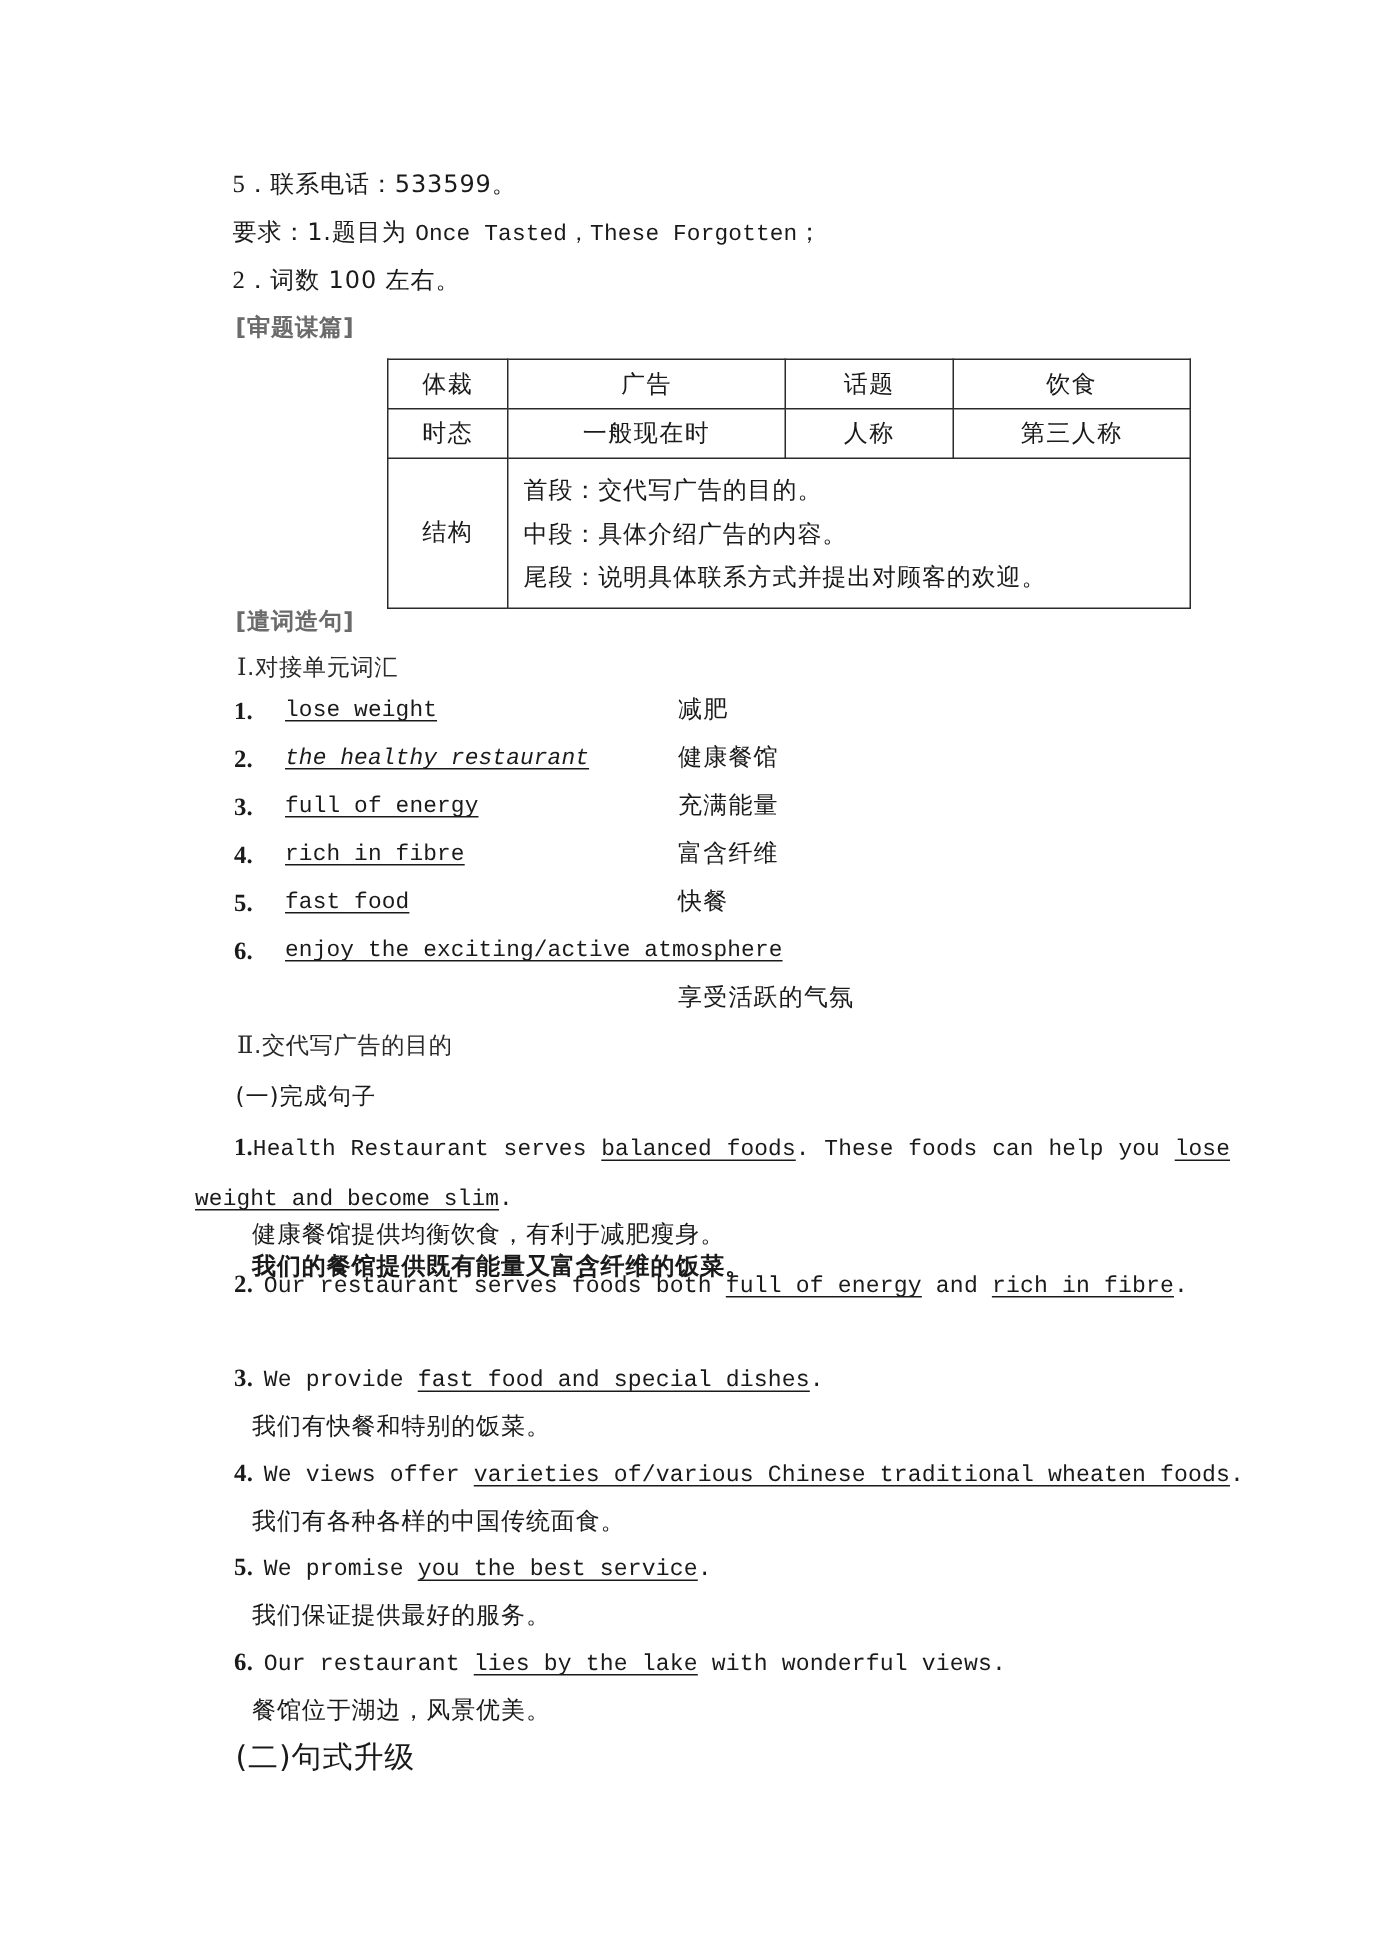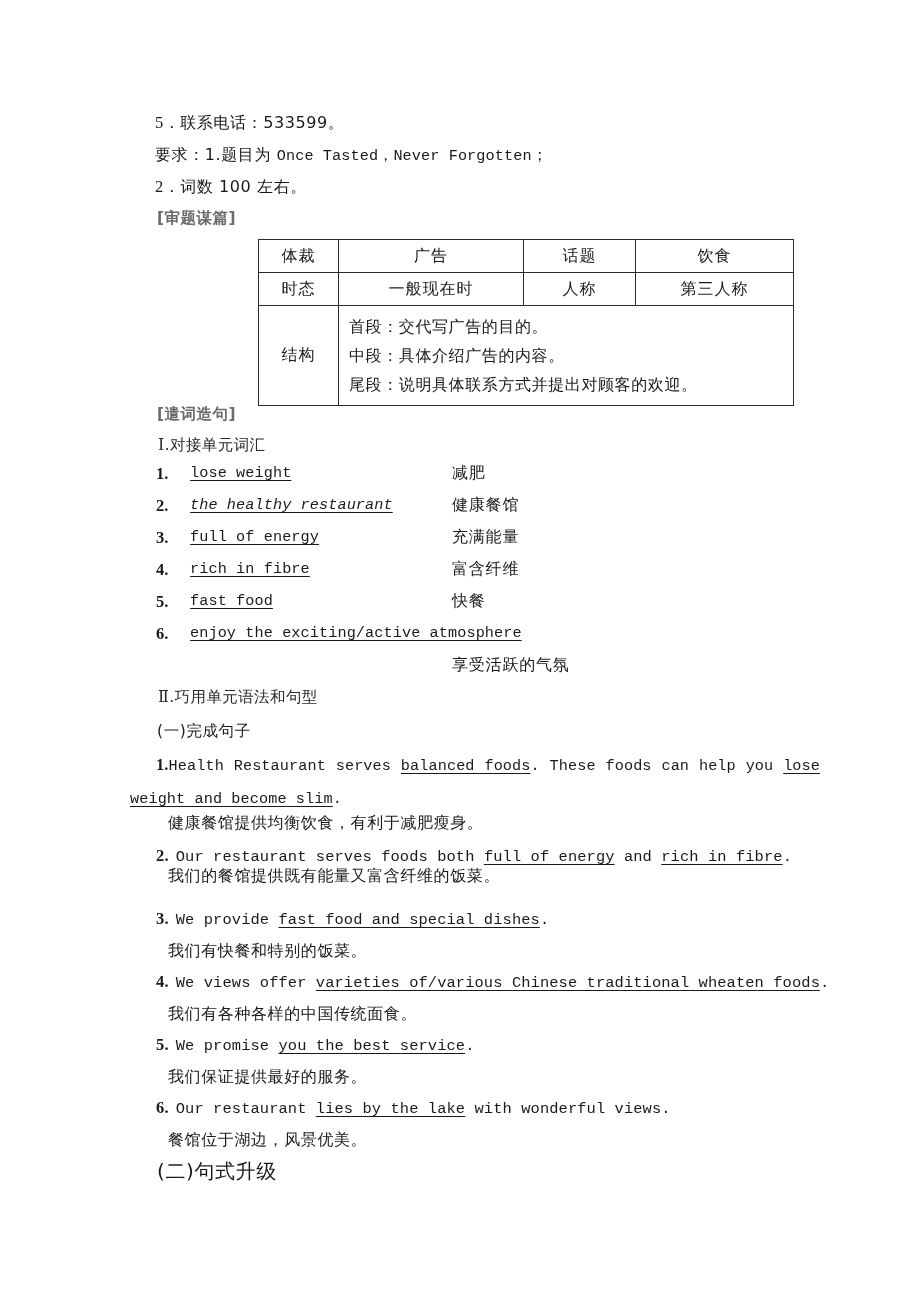--- a/index.html
+++ b/index.html
@@ -172,21 +172,21 @@
 </head>
 <body>
 
 <div class="page">
 
   <div class="line mix" style="left:155px; top:111px;">
     <span class="num">5．</span><span class="cn">联系电话：533599。</span>
   </div>
 
   <div class="line mix" style="left:155px; top:143px;">
-    <span class="cn">要求：1.题目为 </span><span class="en">Once Tasted，Never Forgotten</span><span class="cn">；</span>
+    <span class="cn">要求：1.题目为 </span><span class="en">Once Tasted，These Forgotten</span><span class="cn">；</span>
   </div>
 
   <div class="line mix" style="left:155px; top:175px;">
     <span class="num">2．</span><span class="cn">词数 100 左右。</span>
   </div>
 
   <div class="bracket-head" style="left:157px; top:208px;">[审题谋篇]</div>
 
   <table class="atable">
     <tbody>
@@ -237,34 +237,34 @@
 
   <div class="vocab-num" style="left:156px; top:592px;">5.</div>
   <div class="vocab-en" style="left:190px; top:592px;">fast food</div>
   <div class="vocab-cn" style="left:452px; top:591px;">快餐</div>
 
   <div class="vocab-num" style="left:156px; top:624px;">6.</div>
   <div class="vocab-en" style="left:190px; top:624px;">enjoy the exciting/active atmosphere</div>
   <div class="vocab-cn" style="left:452px; top:655px;">享受活跃的气氛</div>
 
   <div class="roman-head" style="left:158px; top:687px;">
-    <span class="rn">Ⅱ</span><span>.巧用单元语法和句型</span>
+    <span class="rn">Ⅱ</span><span>.交代写广告的目的</span>
   </div>
 
   <div class="line cn" style="left:157px; top:719px; font-size:15.5px;">(一)完成句子</div>
 
   <div class="sent-wrap" style="top:748px;">
     <span class="lead">1.</span><span><span>Health Restaurant serves </span><span class="u">balanced foods</span><span>. These foods can help you </span><span class="u">lose weight and become slim</span><span>.</span></span>
   </div>
   <div class="line cn" style="left:168px; top:811px;">健康餐馆提供均衡饮食，有利于减肥瘦身。</div>
 
   <div class="line" style="left:156px; top:844px;">
     <span class="numb">2.</span><span class="mono" style="margin-left:7px;"><span>Our restaurant serves foods both </span><span class="u">full of energy</span><span> and </span><span class="u">rich in fibre</span><span>.</span></span>
   </div>
-  <div class="line cn" style="left:168px; top:864px;">我们的餐馆提供既有能量又富含纤维的饭菜。</div>
+  <div class="line cn" style="left:168px; top:832px;font-weight:bold;">我们的餐馆提供既有能量又富含纤维的饭菜。</div>
 
   <div class="line" style="left:156px; top:907px;">
     <span class="numb">3.</span><span class="mono" style="margin-left:7px;"><span>We provide </span><span class="u">fast food and special dishes</span><span>.</span></span>
   </div>
   <div class="line cn" style="left:168px; top:939px;">我们有快餐和特别的饭菜。</div>
 
   <div class="line" style="left:156px; top:970px;">
     <span class="numb">4.</span><span class="mono" style="margin-left:7px;"><span>We views offer </span><span class="u">varieties of/various Chinese traditional wheaten foods</span><span>.</span></span>
   </div>
   <div class="line cn" style="left:168px; top:1002px;">我们有各种各样的中国传统面食。</div>

